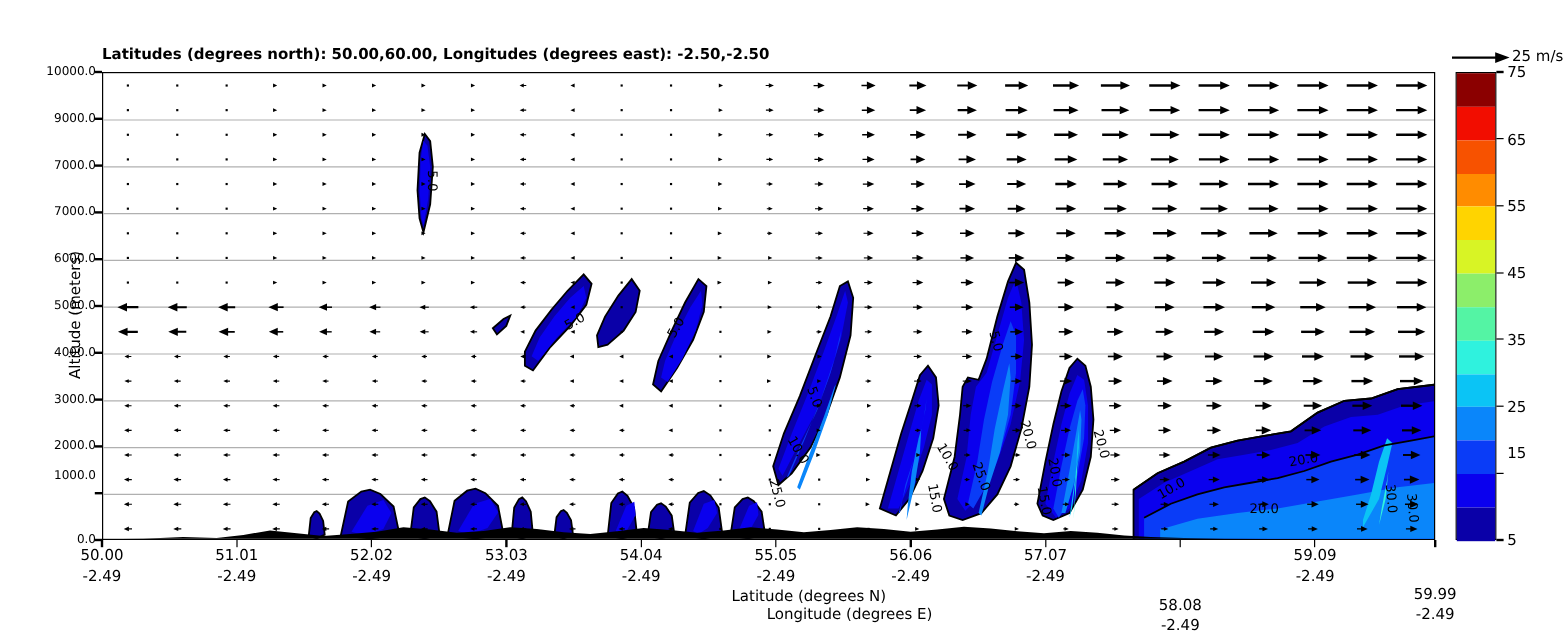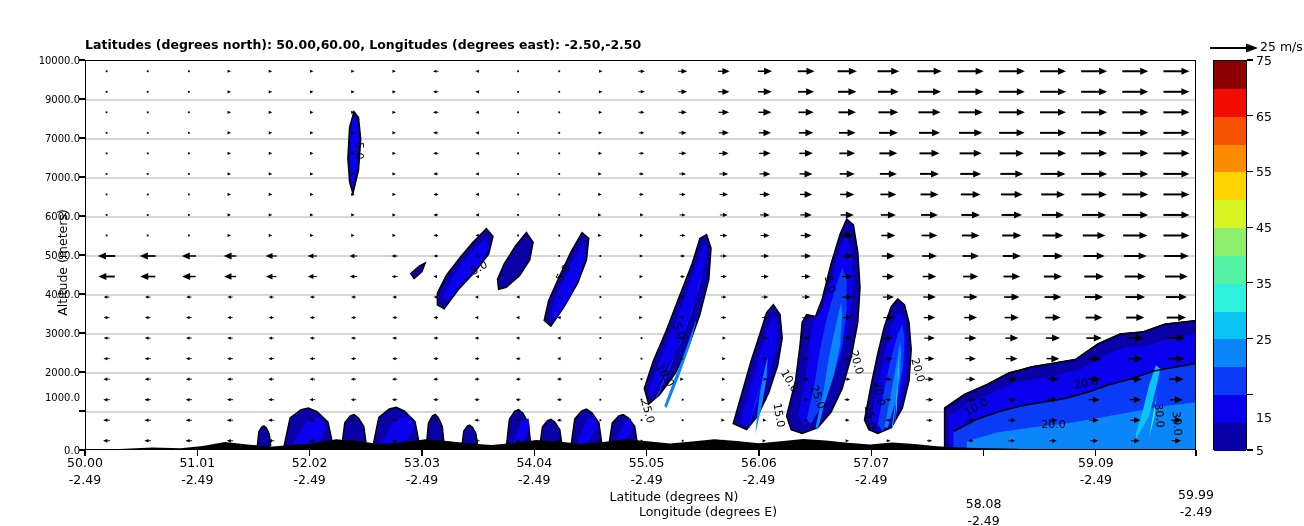--- a/index.html
+++ b/index.html
@@ -2125,18 +2125,18 @@
       <div class="cbtlabel" style="top: 115.714px;">65</div>
       <div class="cbtick" style="top: 170.829px;"></div>
       <div class="cbtlabel" style="top: 171.429px;">55</div>
       <div class="cbtick" style="top: 226.543px;"></div>
       <div class="cbtlabel" style="top: 227.143px;">45</div>
       <div class="cbtick" style="top: 282.257px;"></div>
       <div class="cbtlabel" style="top: 282.857px;">35</div>
       <div class="cbtick" style="top: 337.971px;"></div>
       <div class="cbtlabel" style="top: 338.571px;">25</div>
       <div class="cbtick" style="top: 393.686px;"></div>
-      <div class="cbtlabel" style="top: 417px;">15</div>
+      <div class="cbtlabel" style="top: 377px;">15</div>
       <div class="cbtick" style="top: 449.4px;"></div>
       <div class="cbtlabel" style="top: 450px;">5</div>
     </div>
 
 </div>
 
 </body></html>

